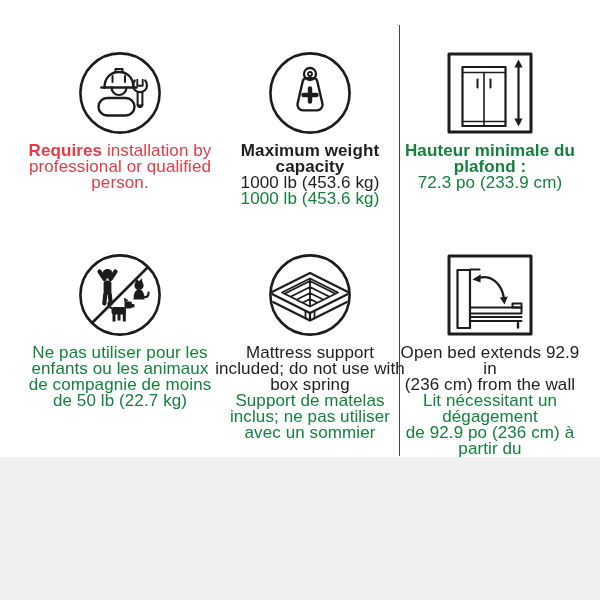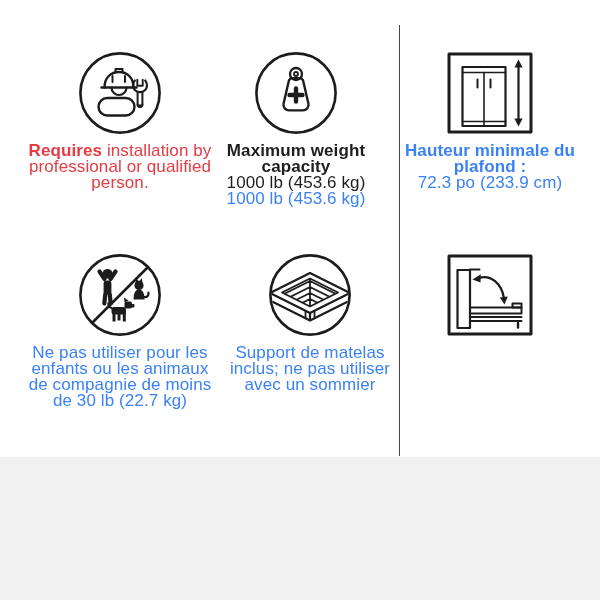--- a/index.html
+++ b/index.html
@@ -2,21 +2,21 @@
 <html><head>
 <meta charset="utf-8">
 <style>
   html,body{margin:0;padding:0;background:#fff;}
   .page{position:relative;width:600px;height:600px;background:#ffffff;overflow:hidden;
         font-family:"Liberation Sans","DejaVu Sans",sans-serif;color:#1e1e1e;}
   .cell{position:absolute;text-align:center;}
   .iconwrap{height:88px;display:flex;align-items:center;justify-content:center;margin-bottom:6px;}
   .txt{font-size:17px;line-height:16px;letter-spacing:.1px;}
   .b{font-weight:bold;}
-  .fr{color:#3b82f6;}
+  .fr{color:#15803d;}
   .red{color:#e63b44;}
   .divider{position:absolute;left:399px;top:25px;width:1px;height:431px;background:#474747;}
   .bottom{position:absolute;left:0;top:457px;width:600px;height:143px;background:#f0f0f0;}
   svg{display:block;}
   .stk{fill:none;stroke:#1c1c1c;stroke-linecap:round;stroke-linejoin:round;}
   .fil{fill:#1c1c1c;stroke:none;}
 </style>
 </head>
 <body>
 
@@ -41,21 +41,21 @@
         <line class="stk" x1="64.4" y1="41.8" x2="64.4" y2="53.5" stroke-width="2"></line>
         <path class="stk" d="M59.6 53.5 a2.4 2.4 0 1 0 4.8 0" stroke-width="2"></path>
         <circle class="stk" cx="62" cy="55" r="1" stroke-width="1.4"></circle>
       </svg>
     </div>
     <div class="txt red">
       <div><span class="b">Requires</span><span> installation by professional or qualified person.</span></div>
     </div>
   </div>
 
-  <div class="cell" style="left:196px;top:49px;width:200px;">
+  <div class="cell" style="left:210px;top:49px;width:200px;">
     <div class="iconwrap">
       <svg width="84" height="84" viewBox="0 0 84 84">
         <circle class="stk" cx="42" cy="42" r="39.6" stroke-width="2.6"></circle>
         <path class="stk" d="M34.8 30 L29.6 52.5 a5.6 5.6 0 0 0 5.5 6.9 h13.8 a5.6 5.6 0 0 0 5.5 -6.9 L49.2 30 a3.8 3.8 0 0 0 -3.7 -2.9 h-7 a3.8 3.8 0 0 0 -3.7 2.9 z" stroke-width="2.4"></path>
         <circle class="stk" cx="42" cy="23" r="6" fill="#ffffff" stroke-width="2.3"></circle>
         <circle class="stk" cx="42" cy="23" r="2" stroke-width="1.8"></circle>
         <line class="stk" x1="42" y1="37.5" x2="42" y2="50.5" stroke-width="4.4"></line>
         <line class="stk" x1="35.5" y1="44" x2="48.5" y2="44" stroke-width="4.4"></line>
       </svg>
     </div>
@@ -107,21 +107,21 @@
         <rect class="fil" x="39.5" y="60" width="3" height="7.5"></rect>
         <rect class="fil" x="44.8" y="60" width="3" height="8.5"></rect>
         <rect class="fil" x="46.5" y="48.5" width="7.5" height="7" rx="2"></rect>
         <rect class="fil" x="52.5" y="51" width="4" height="3.5" rx="1"></rect>
         <polygon class="fil" points="46.5,49.5 46,44.5 50.5,47.5"></polygon>
         <path class="stk" d="M33.5 55 q-3.5 -1 -3 -5" stroke-width="2.2"></path>
         <line class="stk" x1="14.5" y1="69.5" x2="69.5" y2="14.5" stroke-width="2.6"></line>
       </svg>
     </div>
     <div class="txt">
-      <div class="fr">Ne pas utiliser pour les enfants ou les animaux de compagnie de moins de 30 lb (22.7 kg)</div>
+      <div class="fr">Ne pas utiliser pour les enfants ou les animaux de compagnie de moins de 50 lb (22.7 kg)</div>
     </div>
   </div>
 
   <div class="cell" style="left:212px;top:251px;width:196px;">
     <div class="iconwrap">
       <svg width="84" height="84" viewBox="0 0 84 84">
         <defs>
           <clipPath id="circ1">
               <circle cx="42" cy="42" r="38.4"></circle>
             </clipPath>
@@ -135,40 +135,48 @@
           <path class="stk" d="M42 53.5 L14 39.5 L42 25.5 L70 39.5 z" stroke-width="1.8"></path>
           <g clip-path="url(#slatclip)">
             <path class="stk" d="M42 25.5 L42 53.5 M42 28 L12 43 M42 34 L12 49 M42 40 L16 53 M42 46 L26 54 M42 28 L72 43 M42 34 L72 49 M42 40 L68 53 M42 46 L58 54" stroke-width="1.8"></path>
           </g>
           <path class="stk" d="M42 60 V67.5 M42 67.5 L5 49 M42 67.5 L79 49" stroke-width="2.2"></path>
           <path class="stk" d="M37.5 57.8 V65.3 M46.5 57.8 V65.3" stroke-width="1.8"></path>
         </g>
       </svg>
     </div>
     <div class="txt">
+      <div>Mattress support included; do not use with box spring</div>
       <div class="fr">Support de matelas inclus; ne pas utiliser avec un sommier</div>
     </div>
   </div>
 
   <div class="cell" style="left:400px;top:251px;width:180px;">
     <div class="iconwrap">
       <svg width="88" height="84" viewBox="0 0 88 84">
         <rect class="stk" x="3" y="3" width="82" height="78" stroke-width="3"></rect>
         <rect class="stk" x="11.5" y="17" width="12.5" height="58" stroke-width="2.2"></rect>
         <path class="stk" d="M24 16.5 H33.5" stroke-width="2"></path>
         <rect class="stk" x="24" y="54.5" width="51.5" height="6" stroke-width="2"></rect>
         <line class="stk" x1="24" y1="64" x2="75.5" y2="64" stroke-width="2"></line>
         <line class="stk" x1="24" y1="68" x2="75.5" y2="68" stroke-width="2"></line>
         <rect class="stk" x="66.5" y="50.5" width="9" height="4" stroke-width="2"></rect>
         <line class="stk" x1="72" y1="70" x2="72" y2="74.5" stroke-width="2.4"></line>
         <path class="stk" d="M33 25 C45 21 55.5 31 57.8 44.5" stroke-width="2.3"></path>
         <polygon class="fil" points="26.5,26.5 34.8,21.2 34.5,29.5"></polygon>
         <polygon class="fil" points="58.5,51.5 53.8,44.5 61.8,43.5"></polygon>
       </svg>
     </div>
+    <div class="txt">
+      <div>Open bed extends 92.9 in</div>
+      <div>(236 cm) from the wall</div>
+      <div class="fr">Lit nécessitant un dégagement</div>
+      <div class="fr">de 92.9 po (236 cm) à partir du</div>
+      <div class="fr">mur une fois ouvert</div>
+    </div>
   </div>
 
   <div class="bottom">
     
 
     
 
     
   </div>
 

